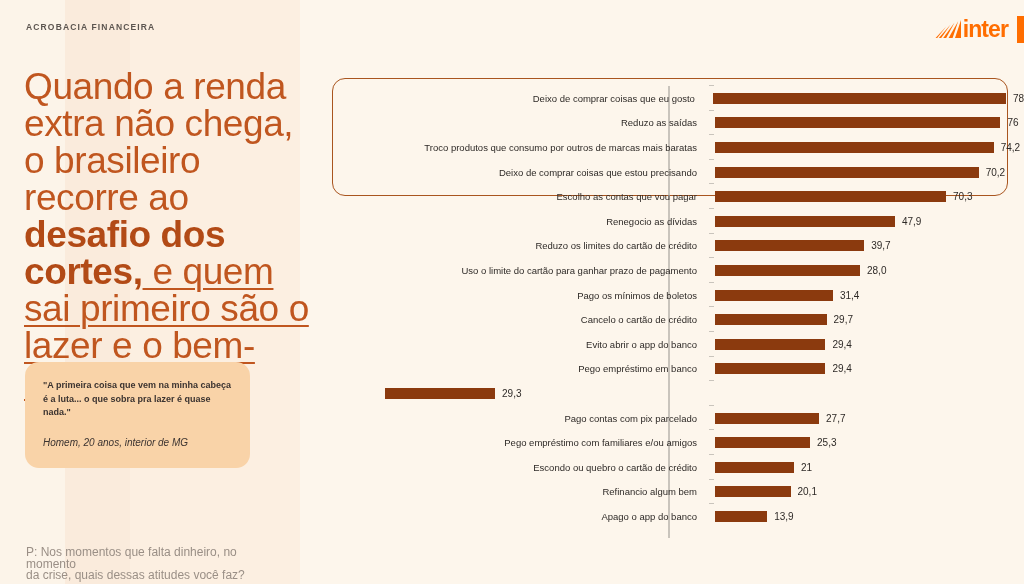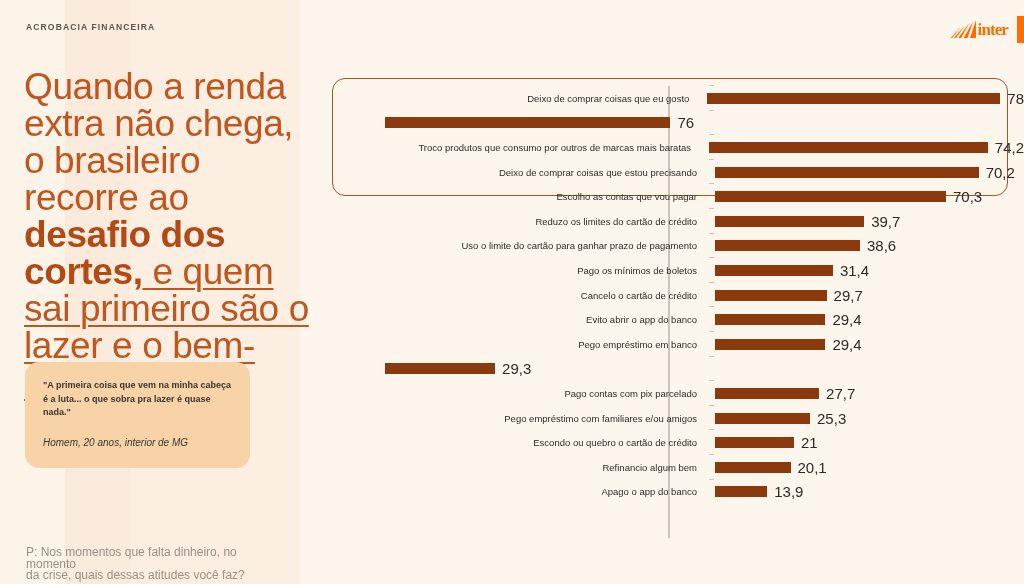--- a/index.html
+++ b/index.html
@@ -107,27 +107,26 @@
   #logo {
     position: absolute;
     right: 0; top: 16px;
     height: 26px;
     display: flex;
     align-items: center;
     z-index: 3;
   }
   #logo-mark { display: block; }
   #logo-word {
-    font-size: 17px;
+    font-size: 23px;
     font-weight: 700;
     color: #FF6D00;
     letter-spacing: -0.9px;
     margin-left: 1px;
     line-height: 1;
-    font-family: Liberation Serif, serif;
   }
   #logo-edge {
     width: 7px;
     height: 27px;
     background: #FF6D00;
     margin-left: 9px;
   }
 
   
   #chart {
@@ -182,21 +181,21 @@
     height: 1px;
     background: #C9C4BC;
   }
   .row-bar {
     height: 11px;
     background: #8B3A0E;
     margin-left: 8px;
     flex: 0 0 auto;
   }
   .row-value {
-    font-size: 15px;
+    font-size: 10px;
     color: #2E2A27;
     margin-left: 7px;
     white-space: nowrap;
   }
 </style>
 </head>
 <body>
 
 <div id="bg-bands">
   <div class="band band-a"></div>
@@ -240,20 +239,21 @@
   <div id="highlight-box"></div>
   <div id="axis-line"></div>
   <div id="rows">
       <div class="row">
         <div class="row-label">Deixo de comprar coisas que eu gosto</div>
         <div class="tick"></div>
         <div class="row-bar" style="width: 293px; background: rgb(139, 58, 14);"></div>
         <div class="row-value">78</div>
       </div>
       <div class="row">
+        <div class="row-label">Reduzo as saídas</div>
         <div class="tick"></div>
         <div class="row-bar" style="width: 285.487px; background: rgb(139, 58, 14);"></div>
         <div class="row-value">76</div>
       </div>
       <div class="row">
         <div class="row-label">Troco produtos que consumo por outros de marcas mais baratas</div>
         <div class="tick"></div>
         <div class="row-bar" style="width: 278.726px; background: rgb(139, 58, 14);"></div>
         <div class="row-value">74,2</div>
       </div>
@@ -263,30 +263,36 @@
         <div class="row-bar" style="width: 263.7px; background: rgb(139, 58, 14);"></div>
         <div class="row-value">70,2</div>
       </div>
       <div class="row">
         <div class="row-label">Escolho as contas que vou pagar</div>
         <div class="tick"></div>
         <div class="row-bar" style="width: 231.019px; background: rgb(139, 58, 14);"></div>
         <div class="row-value">70,3</div>
       </div>
       <div class="row">
+        <div class="row-label">Renegocio as dívidas</div>
+        <div class="tick"></div>
+        <div class="row-bar" style="width: 179.932px; background: rgb(139, 58, 14);"></div>
+        <div class="row-value">47,9</div>
+      </div>
+      <div class="row">
         <div class="row-label">Reduzo os limites do cartão de crédito</div>
         <div class="tick"></div>
         <div class="row-bar" style="width: 149.129px; background: rgb(139, 58, 14);"></div>
         <div class="row-value">39,7</div>
       </div>
       <div class="row">
         <div class="row-label">Uso o limite do cartão para ganhar prazo de pagamento</div>
         <div class="tick"></div>
         <div class="row-bar" style="width: 144.997px; background: rgb(139, 58, 14);"></div>
-        <div class="row-value">38,6</div>
+        <div class="row-value">28,0</div>
       </div>
       <div class="row">
         <div class="row-label">Pago os mínimos de boletos</div>
         <div class="tick"></div>
         <div class="row-bar" style="width: 117.951px; background: rgb(139, 58, 14);"></div>
         <div class="row-value">31,4</div>
       </div>
       <div class="row">
         <div class="row-label">Cancelo o cartão de crédito</div>
         <div class="tick"></div>

